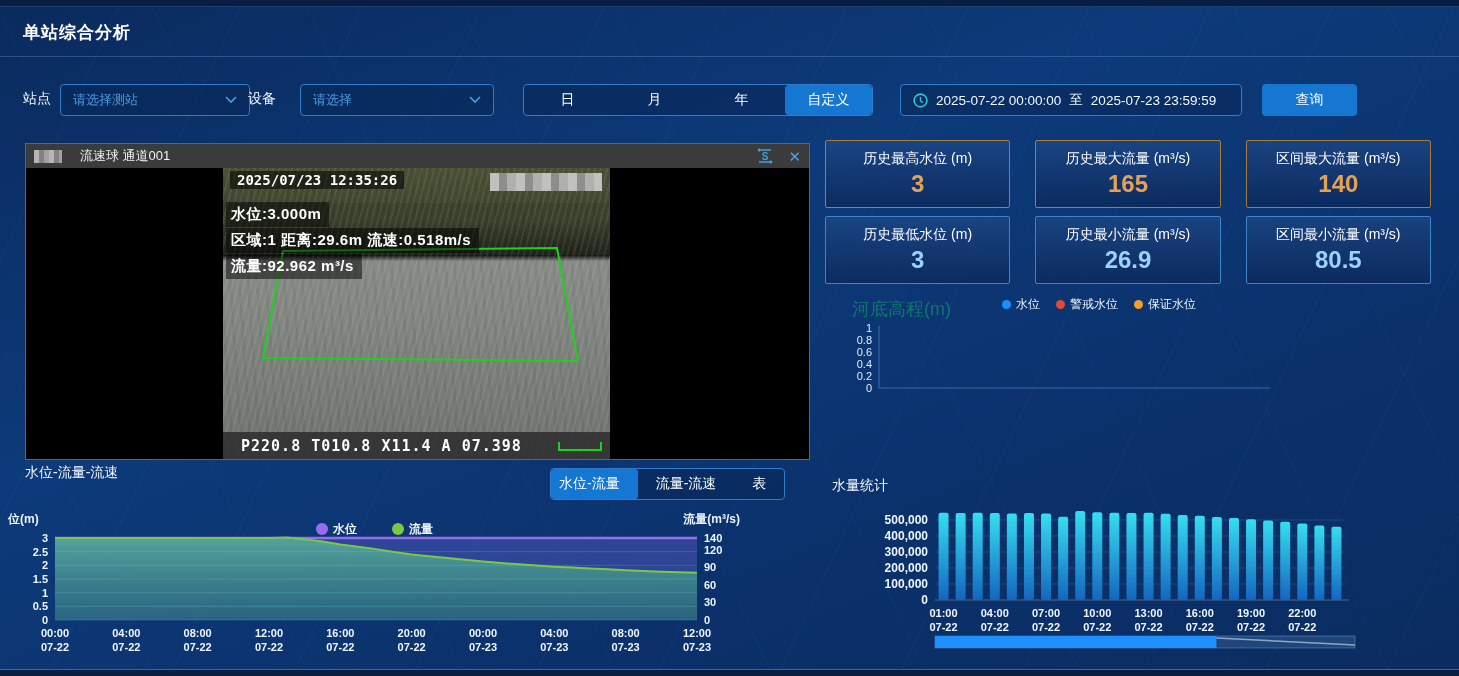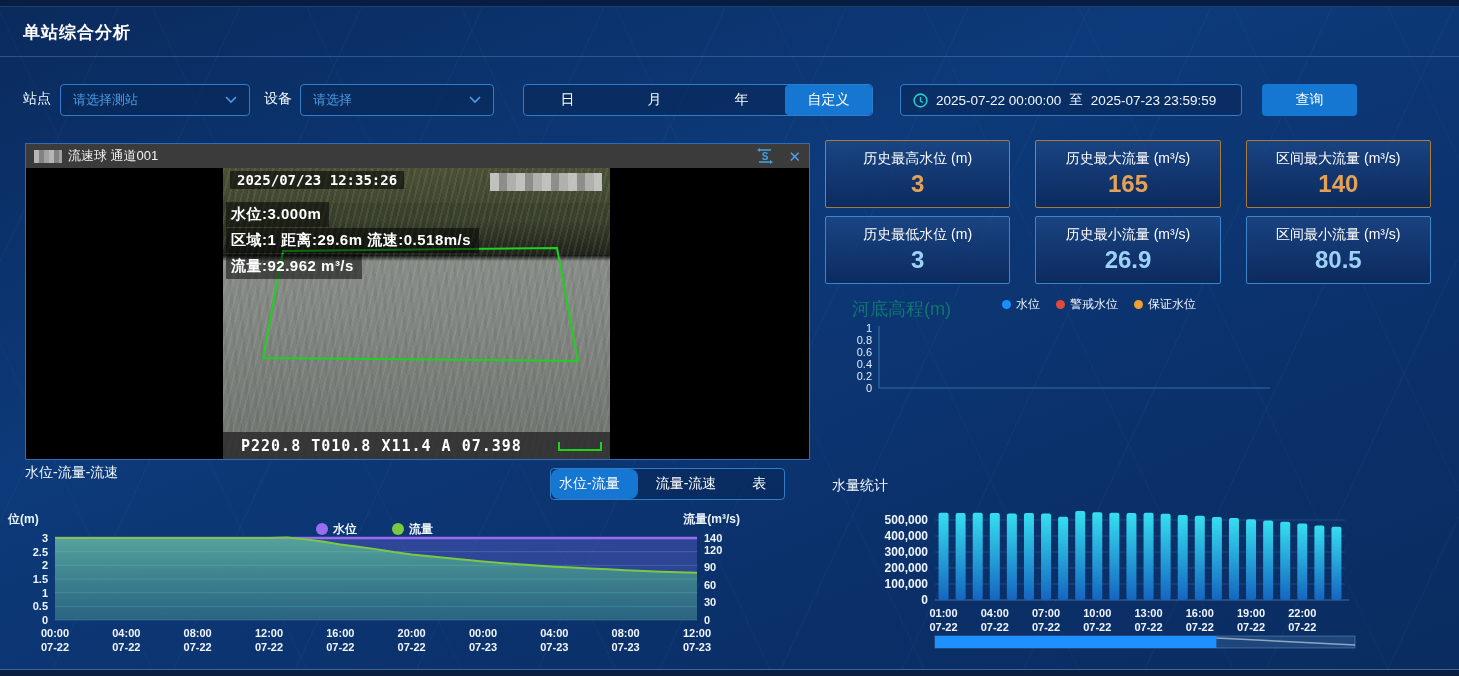--- a/index.html
+++ b/index.html
@@ -31,21 +31,21 @@
   .seg-item.active { background:#1677d2; border-radius:4px; }
   .datefield { position:absolute; left:900px; top:84px; width:342px; height:32px; border:1px solid #2f7cc9;
     border-radius:4px; background:rgba(8,38,86,.55); display:flex; align-items:center; gap:8px; padding:0 12px; cursor:pointer; }
   .datefield span { font-size:13.5px; color:#f2f8ff; }
   .query-btn { position:absolute; left:1262px; top:84px; width:95px; height:32px; background:#1677d2;
     border:none; border-radius:4px; color:#fff; font-size:14px; font-family:inherit; cursor:pointer; }
 
   
   .video-panel { position:absolute; left:25px; top:143px; width:785px; height:317px;
     border:1px solid #2f6db8; background:#000; }
-  .video-titlebar { height:24px; background:#3b3b3b; display:flex; align-items:center; padding:0 8px; gap:6px; }
+  .video-titlebar { height:24px; background:#3b3b3b; display:flex; align-items:center; padding:0 8px; gap:18px; }
   .redacted { width:28px; height:13px; opacity:.85; filter:blur(.4px);
     background:repeating-linear-gradient(90deg,#cccccc 0 5px,#8f8f8f 5px 10px,#b5b5b5 10px 15px); }
   .video-title { font-size:13px; color:#f2f2f2; }
   .vicons { margin-left:auto; display:flex; align-items:center; gap:14px; }
   .vicons .ic { cursor:pointer; display:flex; align-items:center; }
   .close-x { color:#4aa3e8; font-size:15px; line-height:1; cursor:pointer; }
   .video-body { position:relative; height:291px; background:#000; }
   .video-frame { position:absolute; left:197px; top:0; width:387px; height:291px; overflow:hidden;
     background:linear-gradient(180deg,#4a5135 0%,#414830 12%,#3a422c 0,#39402b 18%,#262a1e 27%,#1f2319 30%,#83888326 0,#878c87 32%,#828782 50%,#787d78 75%,#6e736e 100%); }
   .video-frame::after { content:""; position:absolute; inset:0;
@@ -79,21 +79,21 @@
 
   
   .riverbed-title { position:absolute; left:852px; top:297px; font-size:18px; color:#0f766e; }
   .riverbed-legend { position:absolute; left:1002px; top:296px; display:flex; gap:16px; align-items:center; }
   .leg-item { display:flex; align-items:center; gap:5px; font-size:12px; color:#f0f7ff; cursor:pointer; }
   .leg-dot { width:9px; height:9px; border-radius:50%; }
   .bl-title { position:absolute; left:25px; top:464px; font-size:14px; color:#f2f8ff; }
   .tabs { position:absolute; left:550px; top:468px; height:32px; border:1px solid #2f7cc9; border-radius:4px;
     background:rgba(8,38,86,.55); display:flex; overflow:hidden; }
   .tab { padding:0 18px; display:flex; align-items:center; font-size:14px; color:#fff; cursor:pointer; }
-  .tab.active { background:#1677d2; border-radius:8px;padding-left:8px; }
+  .tab.active { background:#1677d2; border-radius:3px;padding-left:8px; }
   .vol-title { position:absolute; left:832px; top:477px; font-size:14px; color:#f2f8ff; }
 
   svg text { font-family:"Liberation Sans", sans-serif; }
   #riverbed-svg { position:absolute; left:820px; top:288px; }
   #stageflow-svg { position:absolute; left:0; top:503px; }
   #volume-svg { position:absolute; left:820px; top:488px; }
   .bottom-strip { position:absolute; left:0; right:0; bottom:0; height:7px;
     background:#0a1e42; border-top:1px solid rgba(110,175,240,.5); }
 </style>
 </head>
@@ -104,21 +104,21 @@
   <div class="page-title">单站综合分析</div>
   <div class="header-divider"></div>
 
   <span class="flabel" style="left:23px">站点</span>
   <div class="select" style="left:60px; width:190px">
     <span class="ph">请选择测站</span>
     <svg class="chev" viewBox="0 0 12 8">
         <polyline points="1,1 6,6 11,1" fill="none" stroke="#4d9be0" stroke-width="1.6"></polyline>
       </svg>
   </div>
-  <span class="flabel" style="left:264px">设备</span>
+  <span class="flabel" style="left:248px">设备</span>
   <div class="select" style="left:300px; width:194px">
     <span class="ph">请选择</span>
     <svg class="chev" viewBox="0 0 12 8">
         <polyline points="1,1 6,6 11,1" fill="none" stroke="#4d9be0" stroke-width="1.6"></polyline>
       </svg>
   </div>
   <div class="segmented" id="period-seg">
       <div class="seg-item">日</div>
       <div class="seg-item">月</div>
       <div class="seg-item">年</div>

